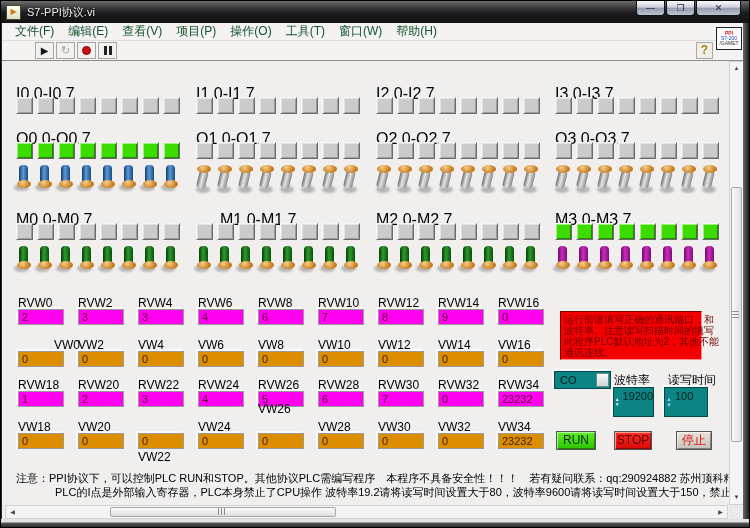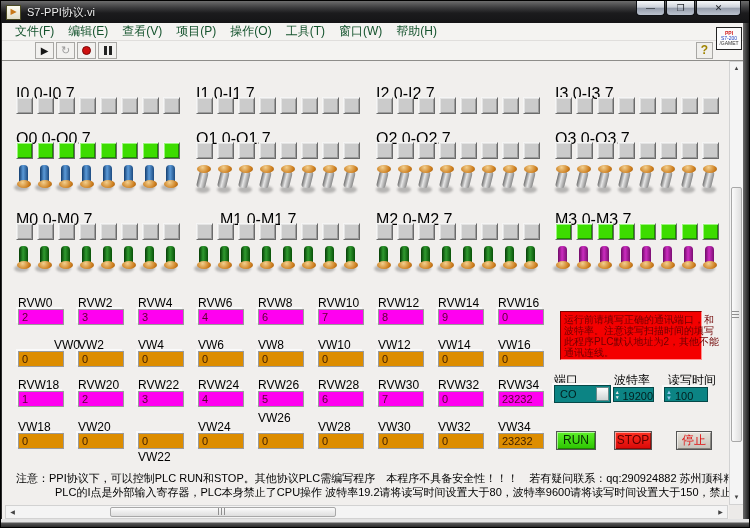--- a/index.html
+++ b/index.html
@@ -73,24 +73,24 @@
     border:1px solid #9a9a9a;box-shadow:-2px -2px 0 0 #fafafa;}
   .field.magenta{background:#ff00f0;color:#5c0030;}
   .field.orange{background:#dd8d00;color:#402000;}
 
   
   .red-notice{position:absolute;left:558px;top:250px;width:142px;height:49px;background:#f40000;
     border:1px solid;border-color:#7a0000 #ff9090 #ff9090 #7a0000;padding:2px 3px;}
   .red-notice div{font-size:10px;line-height:11px;color:#6e0000;white-space:nowrap;}
   .comm-label{position:absolute;font-size:12px;color:#000;white-space:nowrap;}
   .teal{background:#0c8484;border:1px solid #064848;box-shadow:-2px -2px 0 0 #fafafa;color:#031e1e;}
-  .combo{position:absolute;left:552px;top:324px;width:57px;height:18px;font-size:11px;line-height:16px;padding-left:5px;}
+  .combo{position:absolute;left:552px;top:310px;width:57px;height:18px;font-size:11px;line-height:16px;padding-left:5px;}
   .combo-btn{position:absolute;right:1px;top:1px;width:13px;height:14px;
     background:linear-gradient(180deg,#fdfdfd,#cfd4d4);border:1px solid #6a8a8a;}
-  .numctl{position:absolute;height:15px;font-size:11px;line-height:16px;display:flex;align-items:stretch;}
+  .numctl{position:absolute;height:30px;font-size:11px;line-height:16px;display:flex;align-items:stretch;}
   .spin{width:8px;display:flex;flex-direction:column;align-items:center;justify-content:center;line-height:1;}
   .spin span{font-size:5px;height:5px;}
   .spin.light span{color:#e8e8e8;} .spin.blue span{color:#8fc6ec;font-size:6px;height:6px;}
   .numtext{flex:1;padding-left:2px;}
   .btn3d{position:absolute;height:19px;border:1px solid #555;font-size:12px;text-align:center;line-height:17px;
     box-shadow:inset 1px 1px 0 rgba(255,255,255,.55),inset -1px -1px 0 rgba(0,0,0,.35);}
   .btn-run{left:554px;top:370px;width:40px;background:linear-gradient(#5df02a,#2cc400);color:#042800;}
   .btn-stop{left:612px;top:370px;width:38px;background:linear-gradient(#ff3020,#d80808);color:#5c0000;}
   .btn-halt{left:674px;top:370px;width:36px;background:linear-gradient(#e8e4dc,#c6c2ba);color:#e01010;}
 
@@ -745,21 +745,21 @@
       <div class="reg-label" style="left: 496px; top: 317px;">RVW34</div>
       <div class="field magenta" style="left: 496px; top: 330px;">23232</div>
       <div class="reg-label" style="left: 16px; top: 359px;">VW18</div>
       <div class="field orange" style="left: 16px; top: 372px;">0</div>
       <div class="reg-label" style="left: 76px; top: 359px;">VW20</div>
       <div class="field orange" style="left: 76px; top: 372px;">0</div>
       <div class="reg-label" style="left: 136px; top: 359px; margin-top: 30px;">VW22</div>
       <div class="field orange" style="left: 136px; top: 372px;">0</div>
       <div class="reg-label" style="left: 196px; top: 359px;">VW24</div>
       <div class="field orange" style="left: 196px; top: 372px;">0</div>
-      <div class="reg-label" style="left: 256px; top: 350px;">VW26</div>
+      <div class="reg-label" style="left: 256px; top: 341px;">VW26</div>
       <div class="field orange" style="left: 256px; top: 372px;">0</div>
       <div class="reg-label" style="left: 316px; top: 359px;">VW28</div>
       <div class="field orange" style="left: 316px; top: 372px;">0</div>
       <div class="reg-label" style="left: 376px; top: 359px;">VW30</div>
       <div class="field orange" style="left: 376px; top: 372px;">0</div>
       <div class="reg-label" style="left: 436px; top: 359px;">VW32</div>
       <div class="field orange" style="left: 436px; top: 372px;">0</div>
       <div class="reg-label" style="left: 496px; top: 359px;">VW34</div>
       <div class="field orange" style="left: 496px; top: 372px;">23232</div>
     </div>

